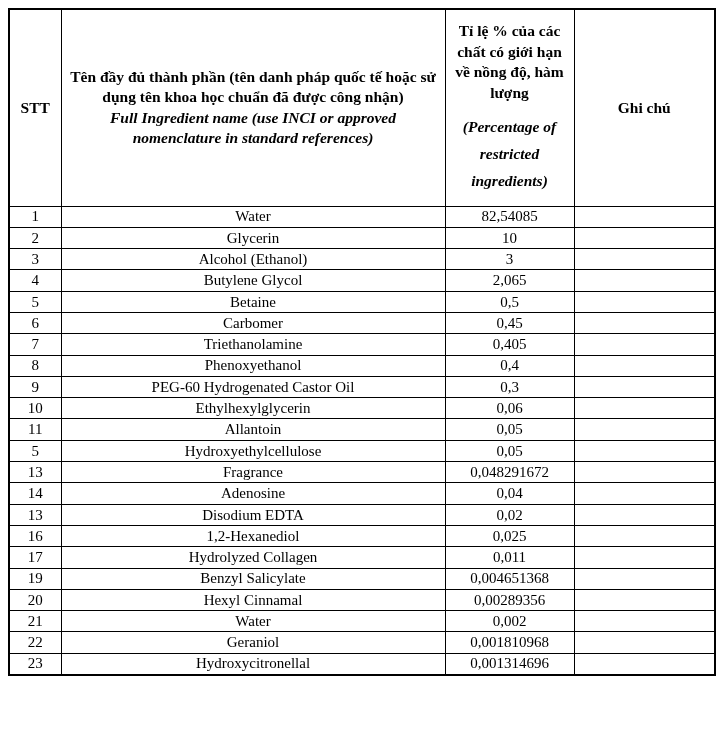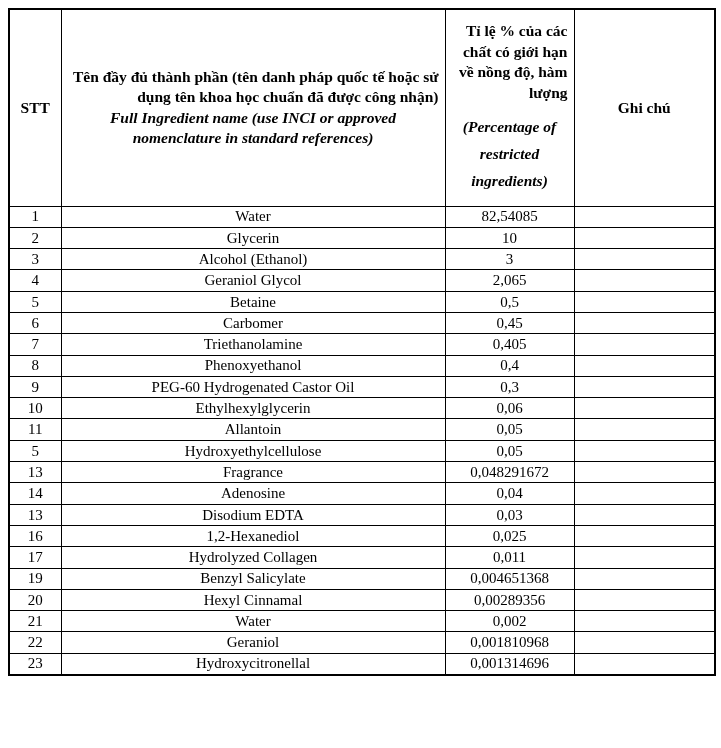--- a/index.html
+++ b/index.html
@@ -30,21 +30,20 @@
   }
   .ingredient-table thead th {
     height: 197px;
     font-weight: bold;
     font-size: 15.5px;
     padding: 4px 6px;
   }
   .hdr-vi {
     font-weight: bold;
     line-height: 1.32;
-    text-align: right;
   }
   .hdr-en {
     font-weight: bold;
     font-style: italic;
     line-height: 1.32;
     margin-top: 0;
   }
   .pct-en {
     line-height: 1.75;
     margin-top: 10px;
@@ -98,21 +97,21 @@
 
   <tr>
     <td>3</td>
     <td>Alcohol (Ethanol)</td>
     <td>3</td>
     <td></td>
   </tr>
 
   <tr>
     <td>4</td>
-    <td>Geraniol Glycol</td>
+    <td>Butylene Glycol</td>
     <td>2,065</td>
     <td></td>
   </tr>
 
   <tr>
     <td>5</td>
     <td>Betaine</td>
     <td>0,5</td>
     <td></td>
   </tr>
@@ -176,21 +175,21 @@
   <tr>
     <td>14</td>
     <td>Adenosine</td>
     <td>0,04</td>
     <td></td>
   </tr>
 
   <tr>
     <td>13</td>
     <td>Disodium EDTA</td>
-    <td>0,03</td>
+    <td>0,02</td>
     <td></td>
   </tr>
 
   <tr>
     <td>16</td>
     <td>1,2-Hexanediol</td>
     <td>0,025</td>
     <td></td>
   </tr>
 

